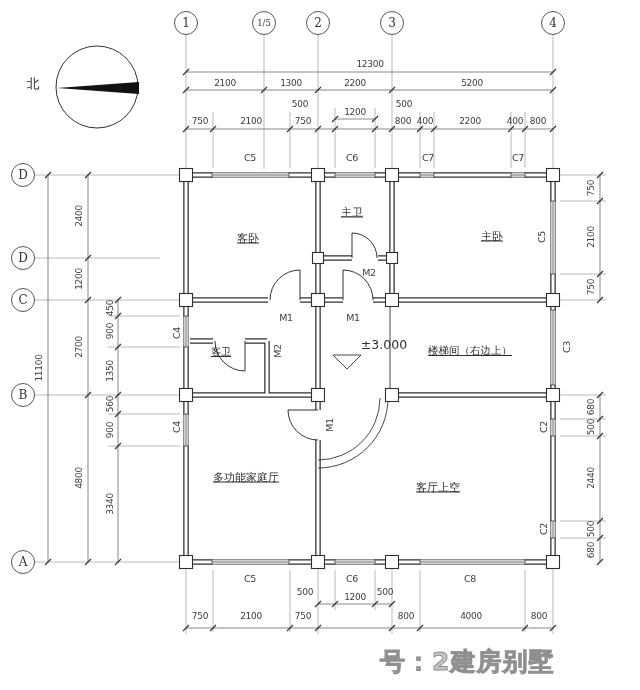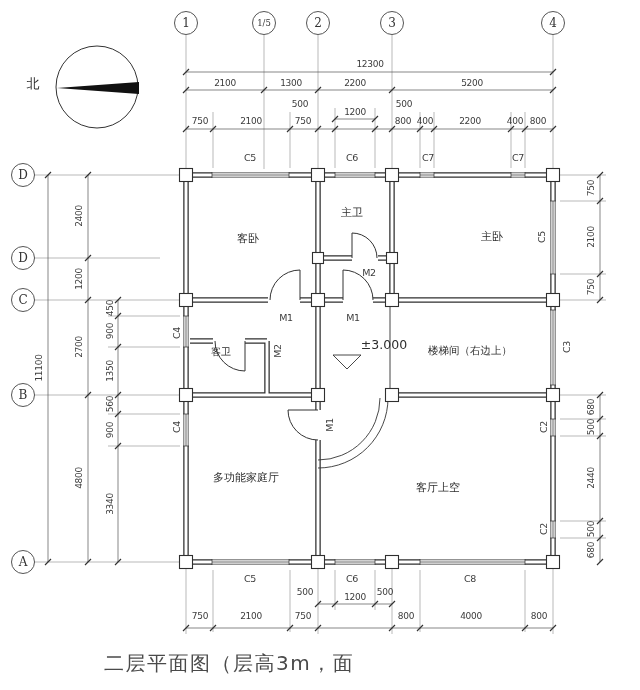--- a/index.html
+++ b/index.html
@@ -5,21 +5,21 @@
   html,body{margin:0;padding:0;background:#fff;}
   #canvas{position:relative;width:640px;height:690px;background:#fff;overflow:hidden;
           font-family:"DejaVu Sans",sans-serif;color:#3a3a3a;}
   #plan-svg{position:absolute;left:0;top:0;}
   .t{position:absolute;font-size:9px;letter-spacing:-0.3px;color:#3c3c3c;white-space:nowrap;
      transform:translate(-50%,-50%);}
   .tv{position:absolute;font-size:9px;letter-spacing:-0.3px;color:#3c3c3c;white-space:nowrap;
      transform:translate(-50%,-50%) rotate(-90deg);}
   .wl{font-size:9.5px;}
   .rm{position:absolute;font-size:11px;color:#2e2e2e;white-space:nowrap;
-     transform:translate(-50%,-50%);font-family:"DejaVu Sans",sans-serif;}
+     transform:translate(-50%,-50%);font-family:"DejaVu Sans",sans-serif;text-decoration:underline;}
   .bb{position:absolute;font-size:12px;color:#333;white-space:nowrap;
      transform:translate(-50%,-50%);font-family:"DejaVu Serif",serif;}
   .bb-small{font-size:8.5px;}
   .lvl{position:absolute;font-size:12.5px;color:#2e2e2e;transform:translate(-50%,-50%);white-space:nowrap;margin-left:28px;}
   .north{position:absolute;font-size:13px;color:#2e2e2e;transform:translate(-50%,-50%);}
   #title{position:absolute;left:104px;top:650px;font-size:20px;letter-spacing:1.5px;color:#4a4a4a;
      white-space:nowrap;font-family:"DejaVu Sans",sans-serif;}
   #watermark{position:absolute;left:380px;top:645px;font-size:25px;font-weight:bold;letter-spacing:1px;
      color:#c3c3c3;-webkit-text-stroke:0.9px #8f8f8f;white-space:nowrap;
      font-family:"DejaVu Sans",sans-serif;}
@@ -270,15 +270,15 @@
   <span class="rm" style="left:438px;top:487px">客厅上空</span>
 
   <span class="lvl" style="left:356px;top:344px">±3.000</span>
 
   <span class="t wl" style="left:286px;top:317px">M1</span>
   <span class="t wl" style="left:353px;top:317px">M1</span>
   <span class="t wl" style="left:369px;top:272px">M2</span>
   <span class="tv wl" style="left:277px;top:351px">M2</span>
   <span class="tv wl" style="left:329px;top:425px">M1</span>
 
-  <span id="title">二层平面图（层高3m，面</span>
+  <span id="watermark">号：2建房别墅</span>
 
 </div>
 
 </body></html>

